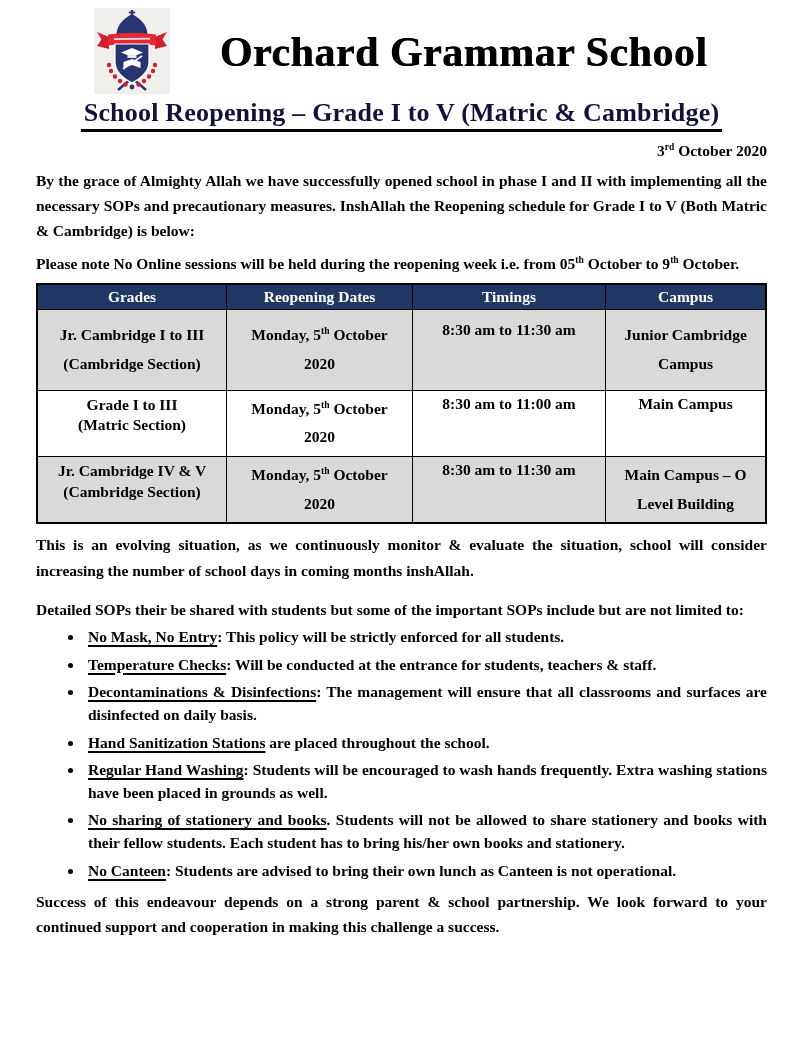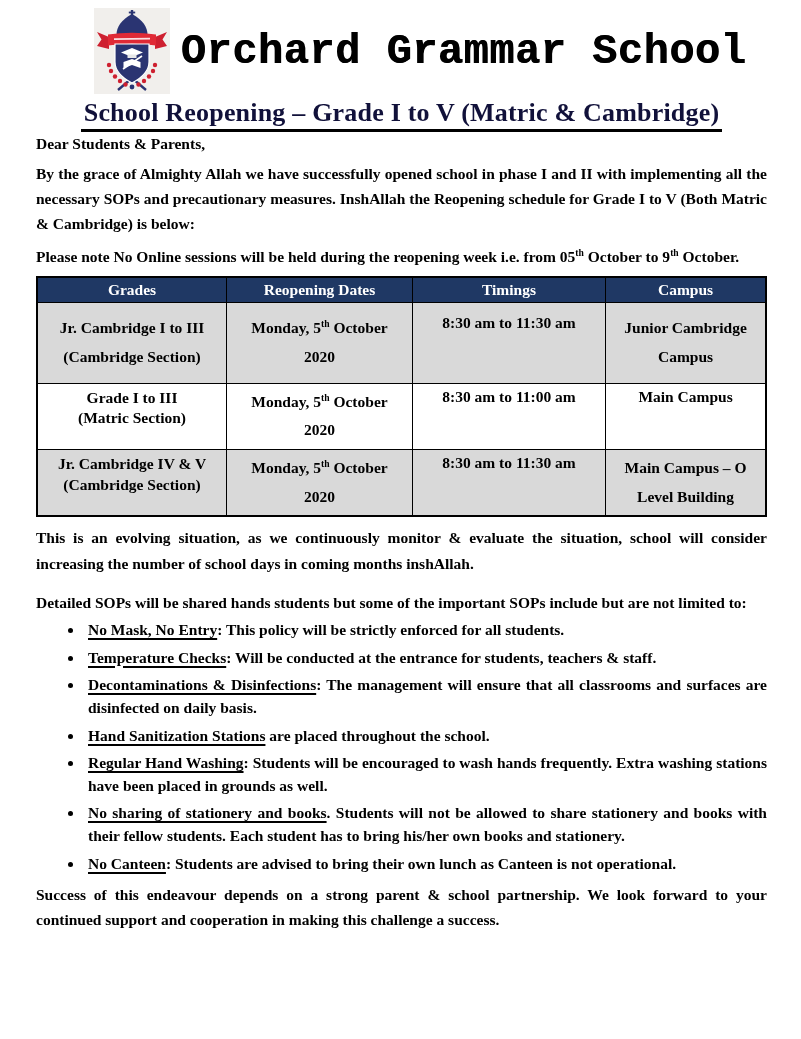--- a/index.html
+++ b/index.html
@@ -11,21 +11,21 @@
     color: #000;
   }
   .page { width: 801px; height: 1039px; padding: 6px 34px 0 36px; overflow: hidden; }
 
   
   .doc-header { position: relative; height: 92px; }
   .logo-box { position: absolute; left: 58px; top: 2px; width: 76px; height: 86px; }
   .school-name {
     position: absolute; left: 140px; right: 16px; top: 22px;
     text-align: center;
-    font-family: Liberation Mono, monospace;
+    font-family: Liberation Serif, serif;
     font-size: 42px; font-weight: 700; letter-spacing: 0.5px;
     text-shadow: 0.6px 0 0 #000;
     white-space: nowrap;
   }
   .subtitle-row { text-align: center; margin-top: 0px; }
   .subtitle-text {
     display: inline-block;
     font-size: 26px;
     color: var(--subtitle-navy, #11113a);
     border-bottom: 3.5px solid #000;
@@ -117,22 +117,22 @@
         </g>
       </svg>
     </div>
     <div class="school-name">Orchard Grammar School</div>
   </div>
 
   <div class="subtitle-row">
     <span class="subtitle-text">School Reopening – Grade I to V (Matric &amp; Cambridge)</span>
   </div>
 
-
-  <div class="salutation">Dear Students &amp; Parents,</div>
+  <div class="date-line"><span>3</span><sup>rd</sup><span> October 2020</span></div>
+
 
   <p class="body-par">By the grace of Almighty Allah we have successfully opened school in phase I and II with implementing all the necessary SOPs and precautionary measures. InshAllah the Reopening schedule for Grade I to V (Both Matric &amp; Cambridge) is below:</p>
 
   <p class="body-par note-par"><span>Please note No Online sessions will be held during the reopening week i.e. from 05</span><sup>th</sup><span> October to 9</span><sup>th</sup><span> October.</span></p>
 
   <table class="schedule">
     <colgroup>
         <col style="width:26%">
         <col style="width:25.5%">
         <col style="width:26.5%">
@@ -188,21 +188,21 @@
         <td>8:30 am to 11:30 am</td>
         <td class="spread">
           <div>Main Campus – O</div>
           <div>Level Building</div>
         </td>
       </tr>
     </tbody>
   </table>
 
   <p class="body-par">This is an evolving situation, as we continuously monitor &amp; evaluate the situation, school will consider increasing the number of school days in coming months inshAllah.</p>
-  <p class="body-par" style="margin-top:14px; margin-bottom:4px">Detailed SOPs will be shared hands students but some of the important SOPs include but are not limited to:</p>
+  <p class="body-par" style="margin-top:14px; margin-bottom:4px">Detailed SOPs their be shared with students but some of the important SOPs include but are not limited to:</p>
 
   <ul class="sops">
     <li><span class="lead">No Mask, No Entry</span><span>: </span><span>This policy will be strictly enforced for all students.</span></li>
     <li><span class="lead">Temperature Checks</span><span>: </span><span>Will be conducted at the entrance for students, teachers &amp; staff.</span></li>
     <li><span class="lead">Decontaminations &amp; Disinfections</span><span>: </span><span>The management will ensure that all classrooms and surfaces are disinfected on daily basis.</span></li>
     <li><span class="lead">Hand Sanitization Stations</span><span> </span><span>are placed throughout the school.</span></li>
     <li><span class="lead">Regular Hand Washing</span><span>: </span><span>Students will be encouraged to wash hands frequently. Extra washing stations have been placed in grounds as well.</span></li>
     <li><span class="lead">No sharing of stationery and books</span><span>. </span><span>Students will not be allowed to share stationery and books with their fellow students. Each student has to bring his/her own books and stationery.</span></li>
     <li><span class="lead">No Canteen</span><span>: </span><span>Students are advised to bring their own lunch as Canteen is not operational.</span></li>
   </ul>

